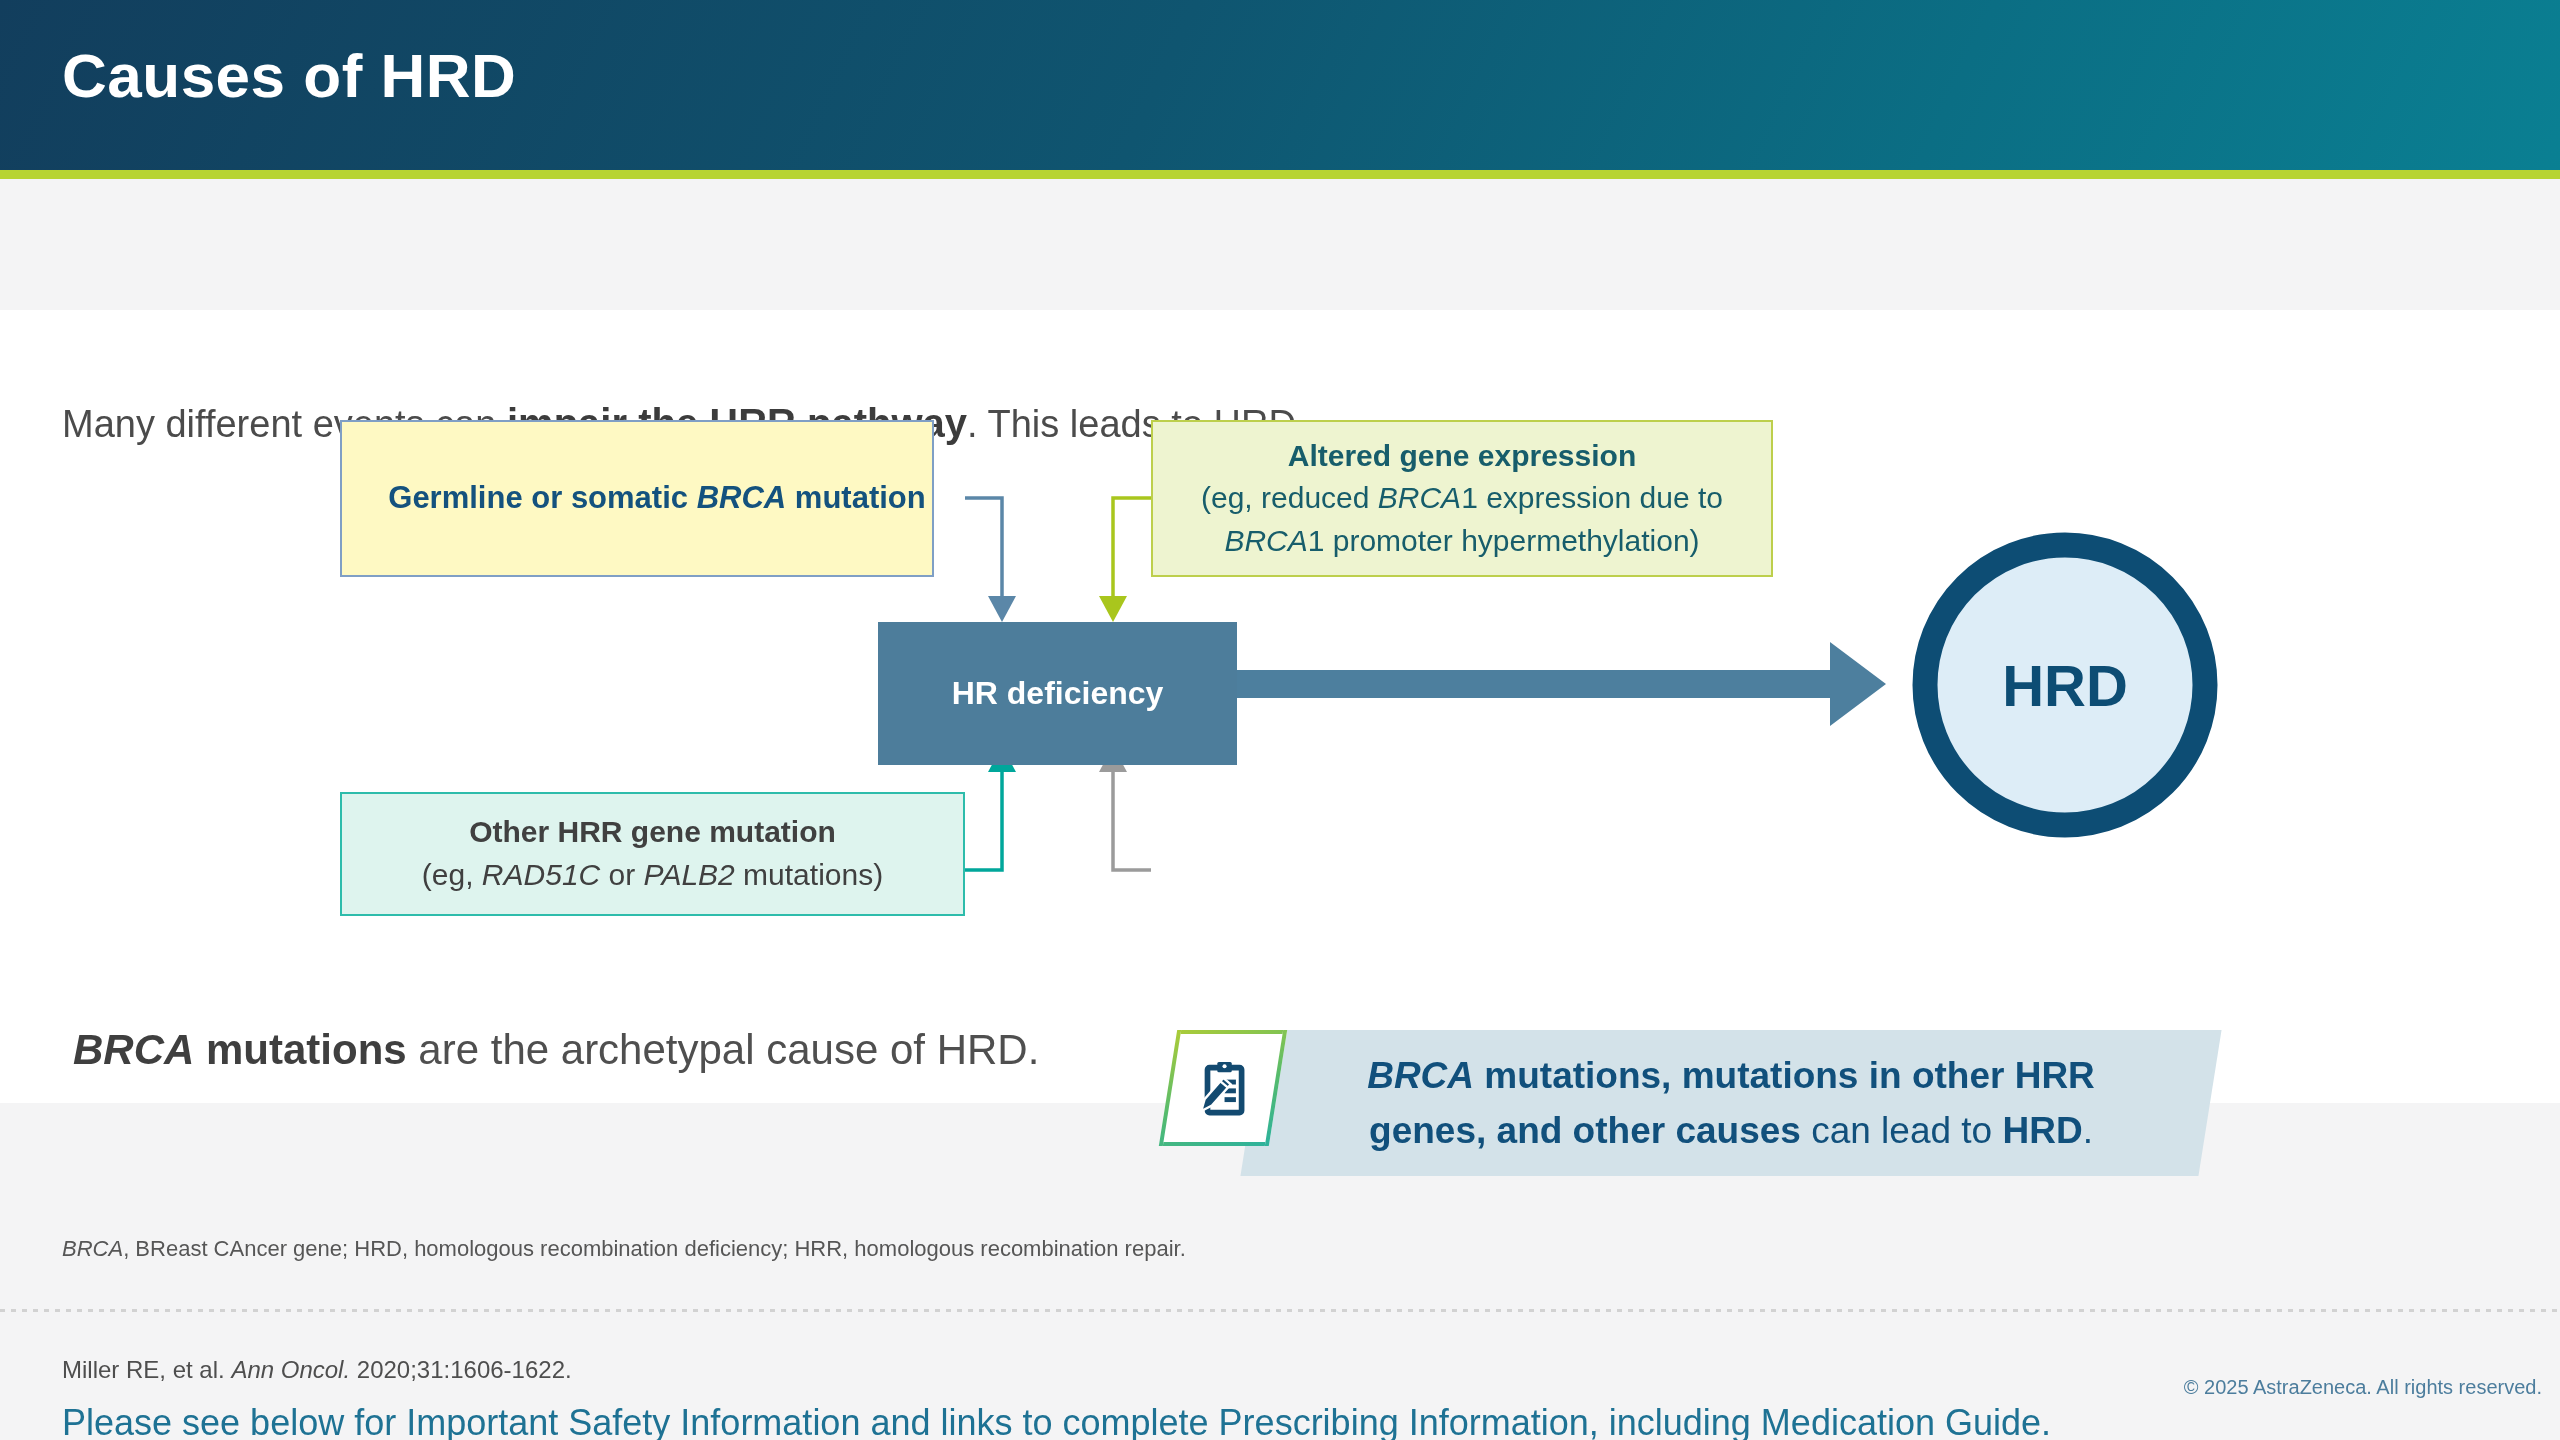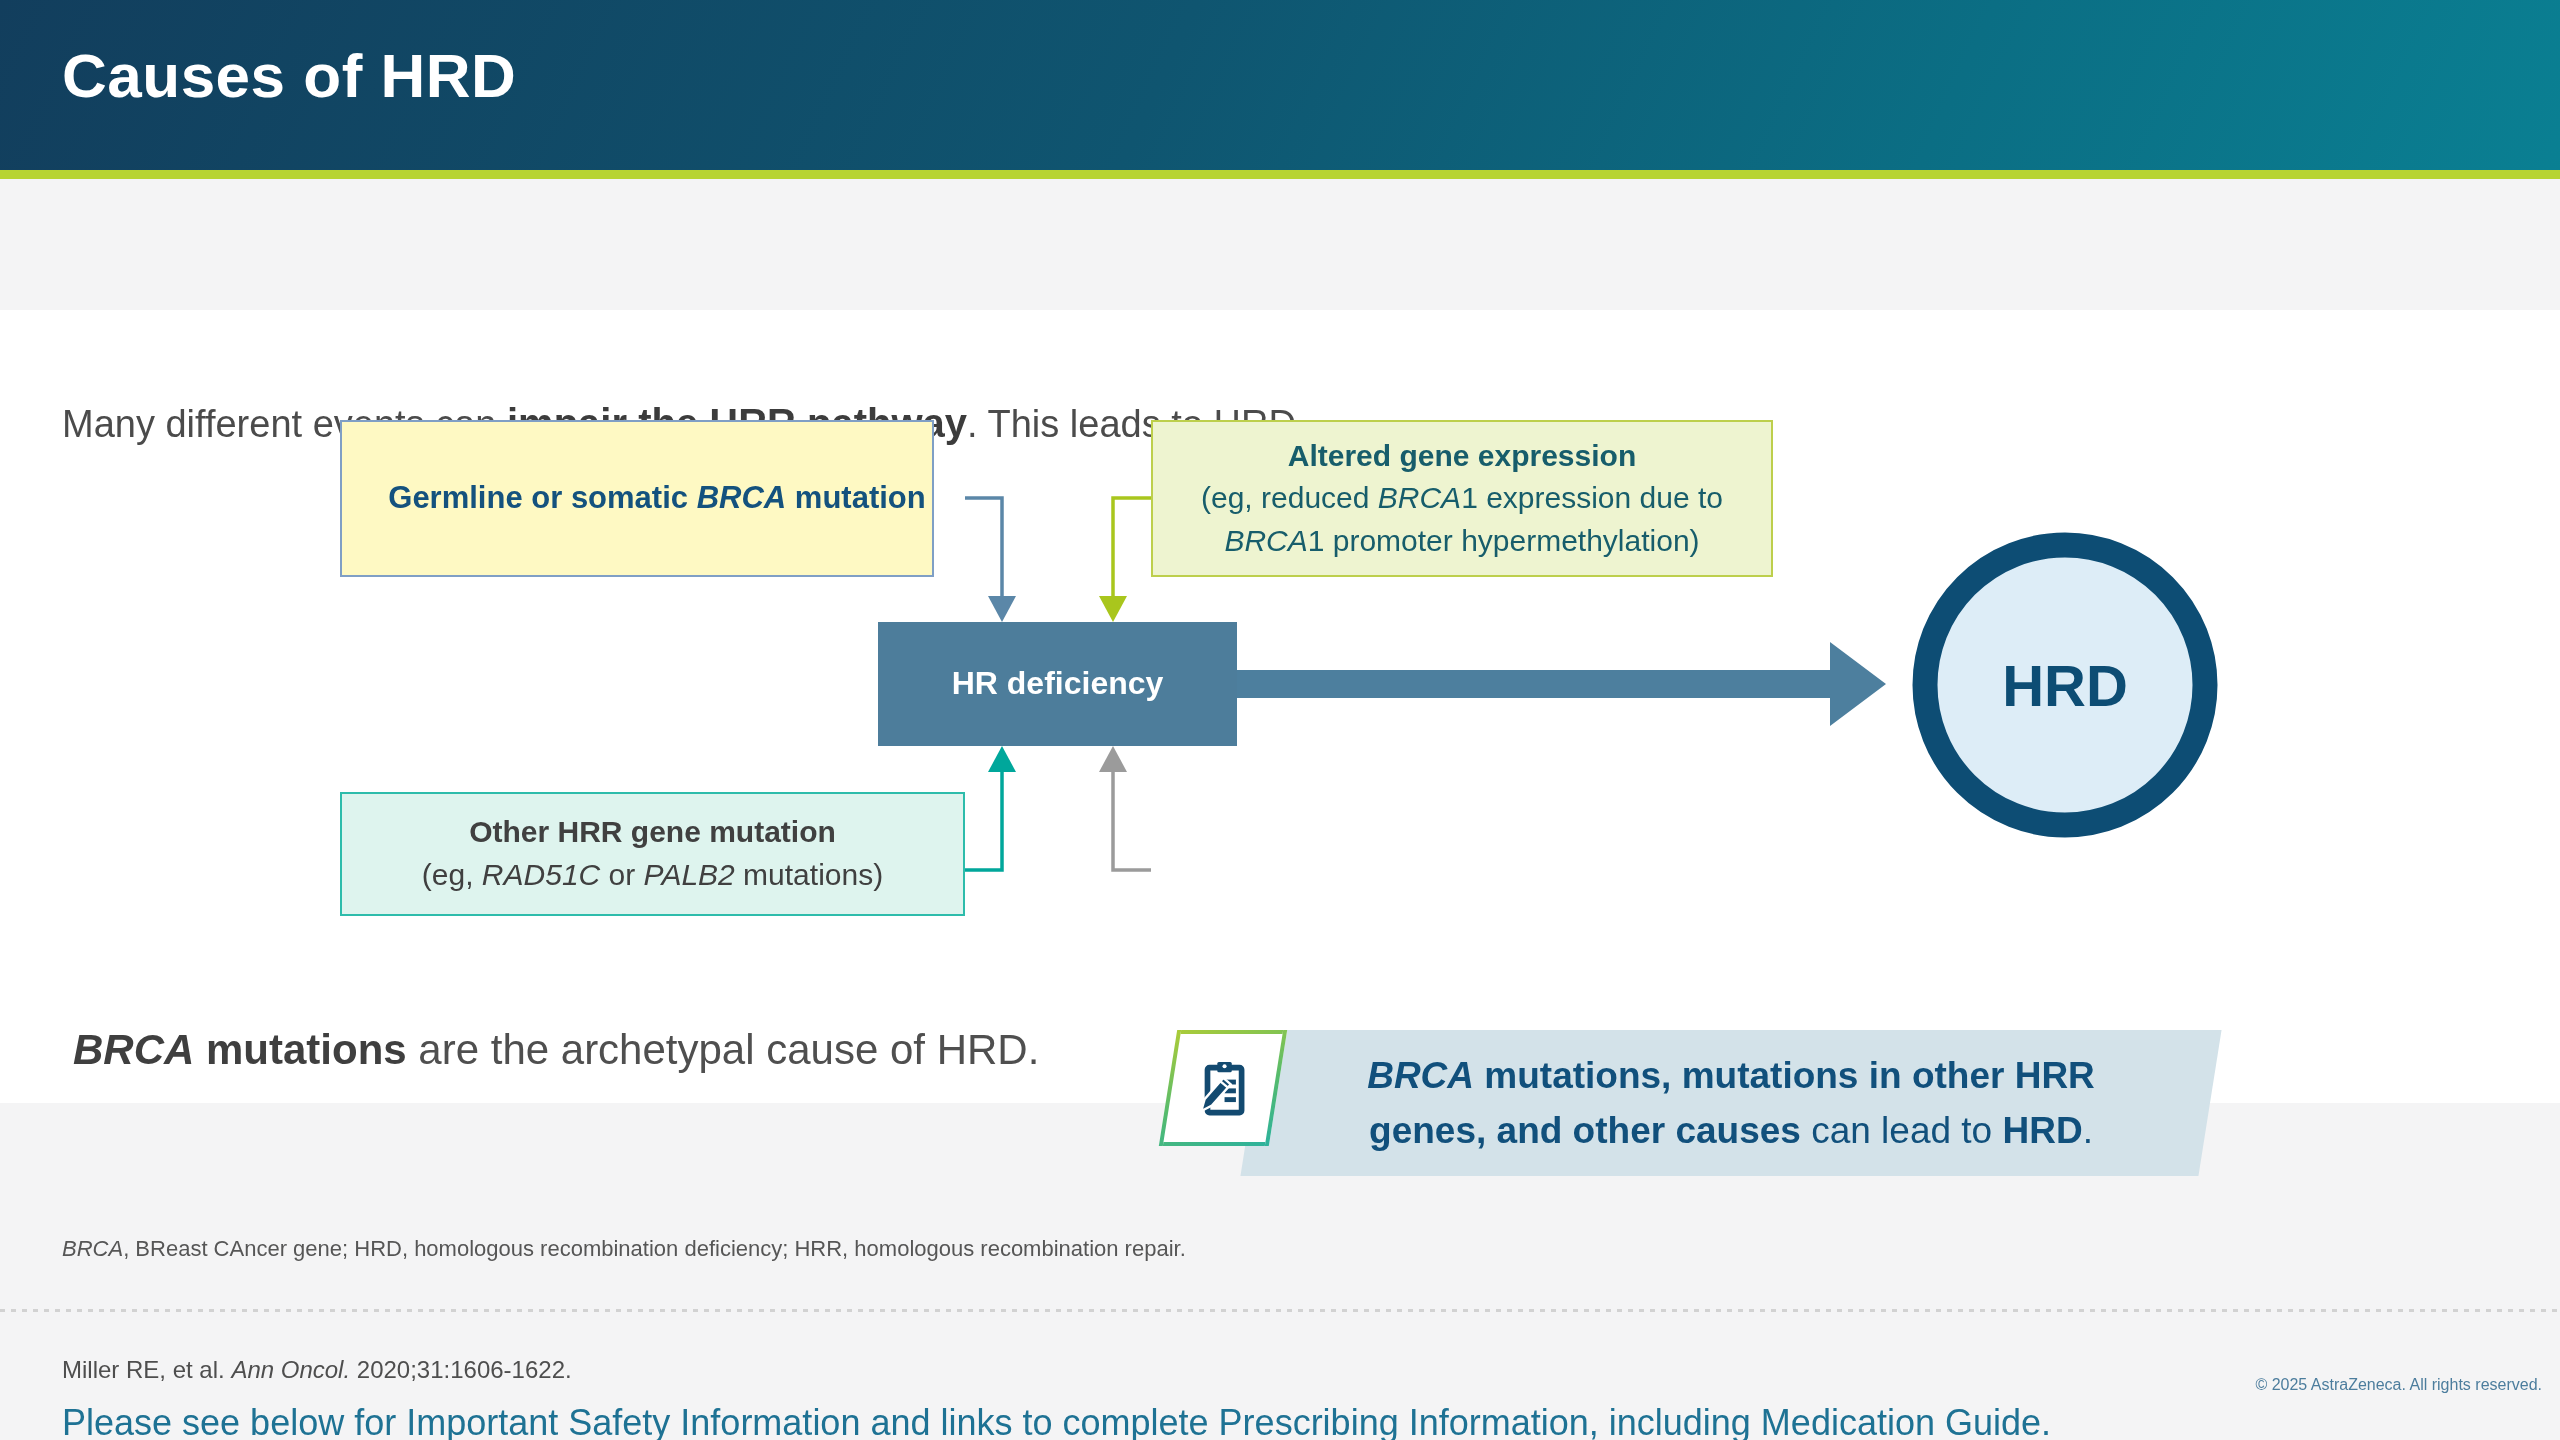--- a/index.html
+++ b/index.html
@@ -21,21 +21,21 @@
   .bottom-band{position:absolute;left:0;top:1103px;width:2560px;height:337px;background:#f4f4f5;}
 
   
   .dbox{position:absolute;display:flex;align-items:center;justify-content:center;
         text-align:center;font-size:31px;line-height:1.42;box-sizing:border-box;}
   .box-germline{left:340px;top:420px;width:594px;height:157px;background:#fef9c3;border:2px solid #7f9fc5;color:#14527e;font-weight:700;padding-left:40px;}
   .box-altered{left:1151px;top:420px;width:622px;height:157px;background:#eef4d0;border:2px solid #bdcf4c;color:#175d6b;font-size:30px;}
   .box-other-hrr{left:340px;top:792px;width:625px;height:124px;background:#def4ee;border:2px solid #2dbcab;color:#404040;font-size:30px;}
   .box-other-factors{left:1151px;top:792px;width:622px;height:157px;background:#f4f4f4;border:2px solid #9e9e9e;color:#14527e;font-weight:400;}
   .box-line1{font-weight:700;}
-  .center-box{left:878px;top:622px;width:359px;height:124px;background:#4d7d9b;color:#ffffff;
+  .center-box{left:878px;top:622px;width:359px;height:143px;background:#4d7d9b;color:#ffffff;
               font-weight:700;font-size:32px;border:none;}
   .i{font-style:italic;}
 
   
   .overlay{position:absolute;left:0;top:0;width:2560px;height:1440px;pointer-events:none;}
 
   
   .hrd-label{position:absolute;left:1912px;top:532px;width:306px;height:306px;display:flex;
              align-items:center;justify-content:center;font-size:58px;font-weight:700;color:#0d4d74;}
 
@@ -57,21 +57,21 @@
           display:flex;align-items:center;justify-content:center;}
   .note-icon-inner{transform:skewX(9deg);line-height:0;}
 
   
   .footnote{position:absolute;left:62px;top:1236px;font-size:22px;color:#565656;}
   .divider{position:absolute;left:0;top:1309px;width:2560px;height:3px;
            background:repeating-linear-gradient(90deg,#d2d2d2 0 5px,transparent 5px 11px);}
   .reference{position:absolute;left:62px;top:1356px;font-size:24px;color:#4e4e4e;}
   .isi-link{position:absolute;left:62px;top:1402px;font-size:36px;color:#1e7294;
             text-decoration:underline;text-underline-offset:5px;cursor:pointer;}
-  .copyright{position:absolute;right:18px;top:1376px;font-size:16px;color:#4c7d9d;}
+  .copyright{position:absolute;right:18px;top:1376px;font-size:20px;color:#4c7d9d;}
 </style>
 </head>
 <body>
 
 <div class="slide">
 
   <div class="header">
     <div class="header-title">Causes of HRD</div>
   </div>
   <div class="accent-line"></div>

